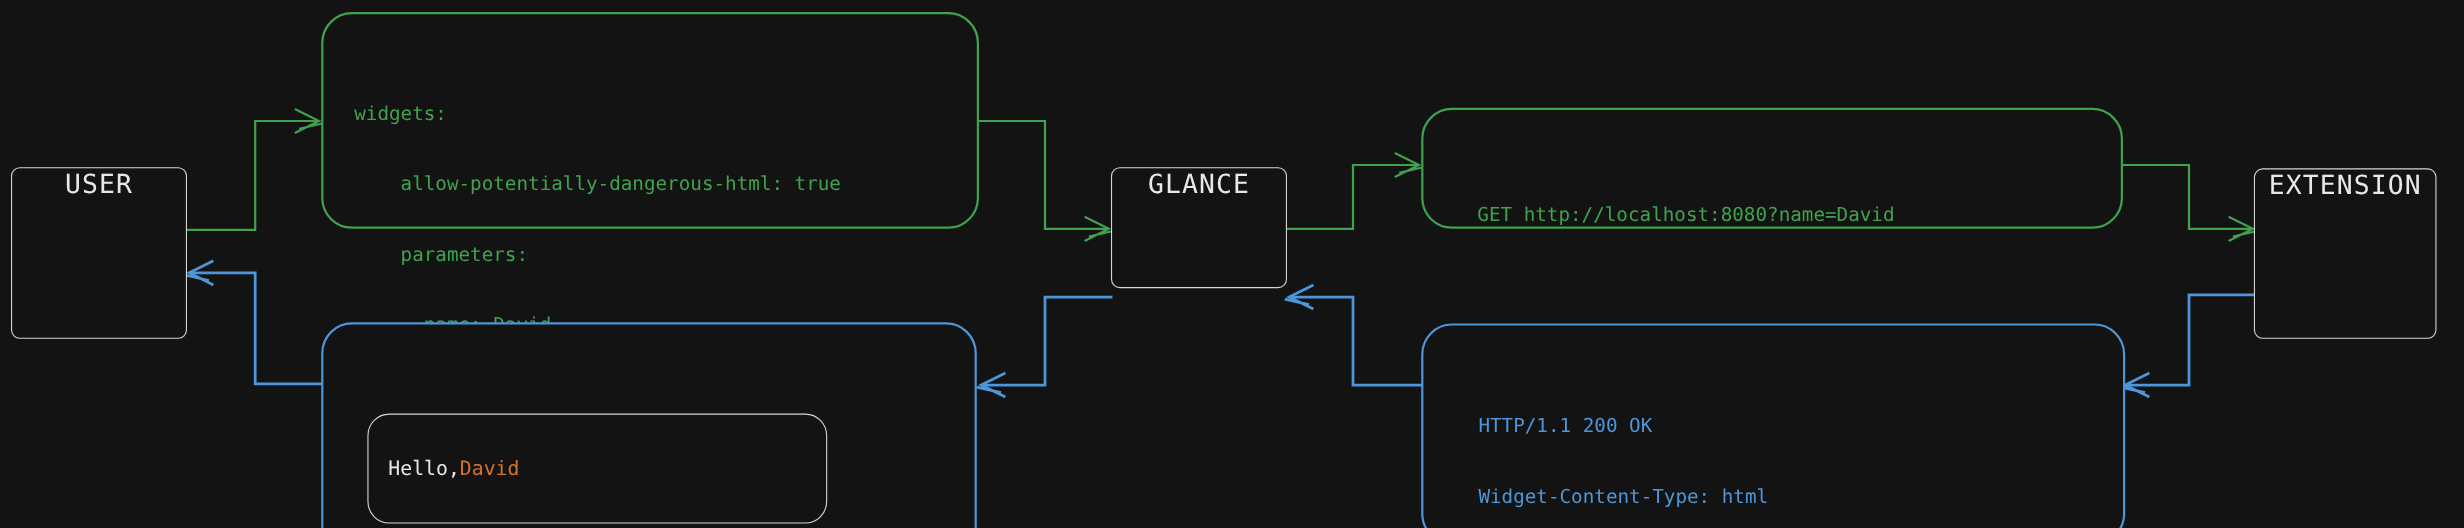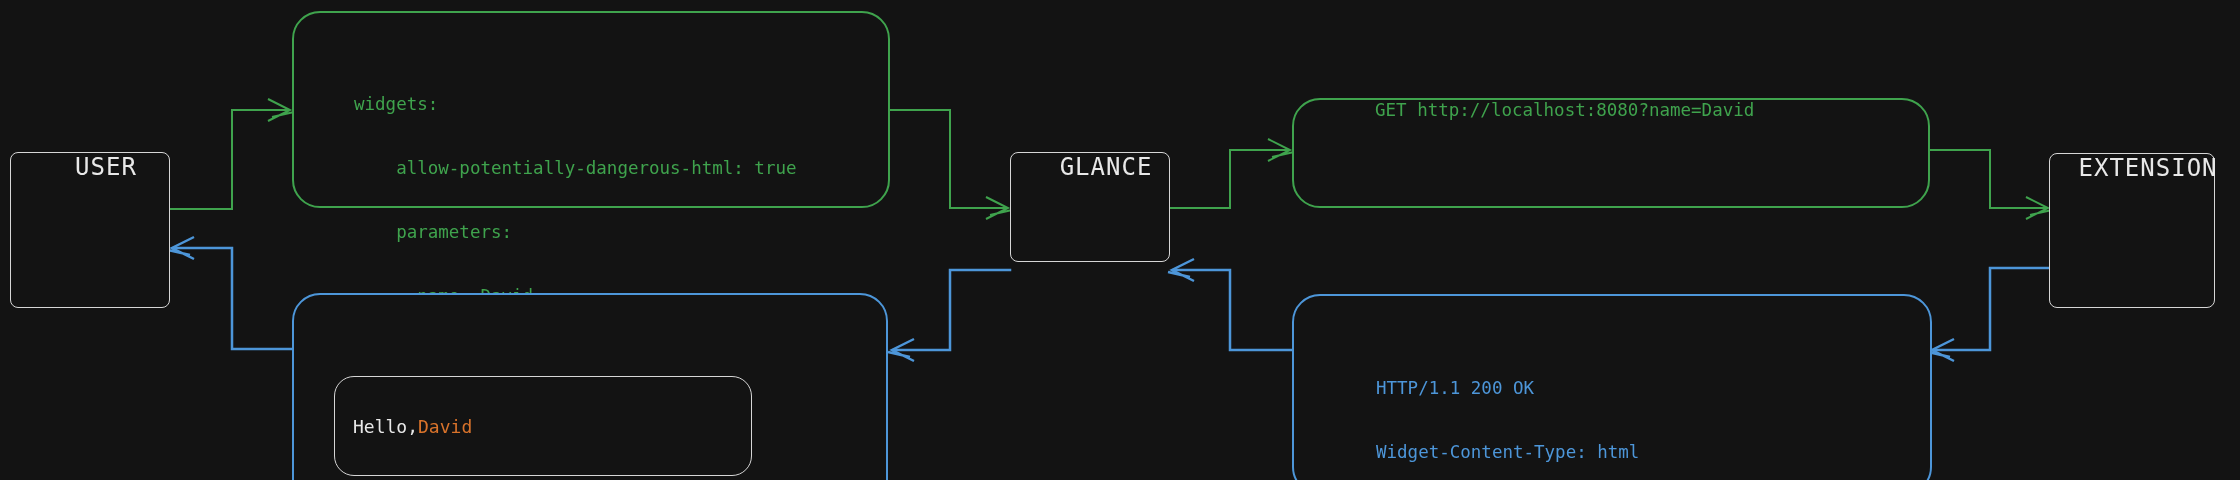--- a/index.html
+++ b/index.html
@@ -14,21 +14,21 @@
   html, body { background: var(--background); }
   .canvas {
     position: relative;
     width: 2240px;
     height: 480px;
     background: var(--background);
     font-family: "DejaVu Sans Mono", "Liberation Mono", monospace;
     color: var(--text);
     overflow: hidden;
   }
-  .abs { position: absolute; padding-left: 32px; }
+  .abs { position: absolute; }
 
   
   svg.wires { position: absolute; left: 0; top: 0; width: 2240px; height: 480px; }
   .wire { fill: none; stroke-linecap: square; }
   .wire.green { stroke: var(--green); stroke-width: 2; }
   .wire.blue  { stroke: var(--blue);  stroke-width: 2.5; }
   .head { fill: none; stroke-linejoin: miter; }
   .head.green { stroke: var(--green); stroke-width: 2; }
   .head.blue  { stroke: var(--blue);  stroke-width: 2.5; }
 
@@ -52,21 +52,21 @@
   }
   .msg-box.green { border: 2px solid var(--green); color: var(--green); }
   .msg-box.blue  { border: 2px solid var(--blue);  color: var(--blue); margin-top: 44px; }
 
   .code { font-size: 17.5px; white-space: pre; }
   .code-line { height: 24px; line-height: 24px; white-space: pre; }
 
   .request-box-inner {
     height: 100%;
     display: flex;
-    align-items: flex-start;
+    align-items: flex-end;
     padding-left: 49px;
     border-radius: 32px;
   }
   .widget-inner {
     position: absolute;
     border: 1.5px solid var(--box-border);
     border-radius: 20px;
     background: var(--background);
     display: flex;
     align-items: center;

